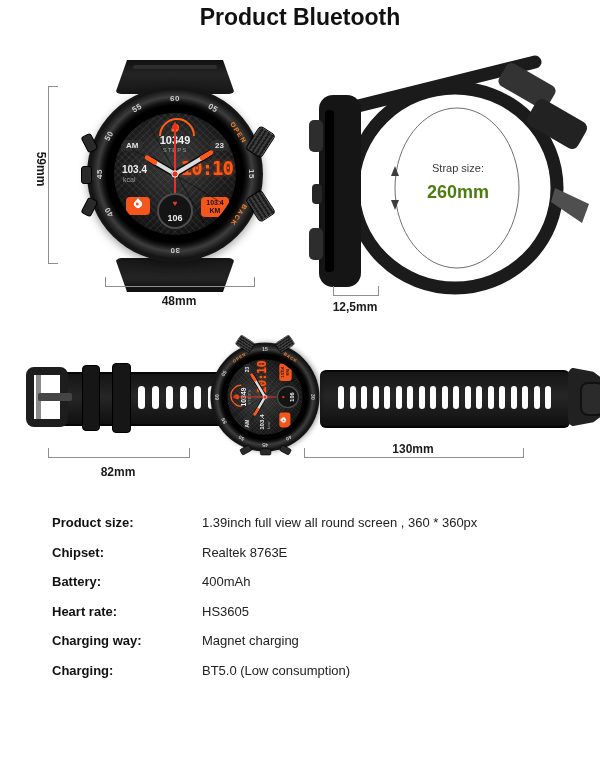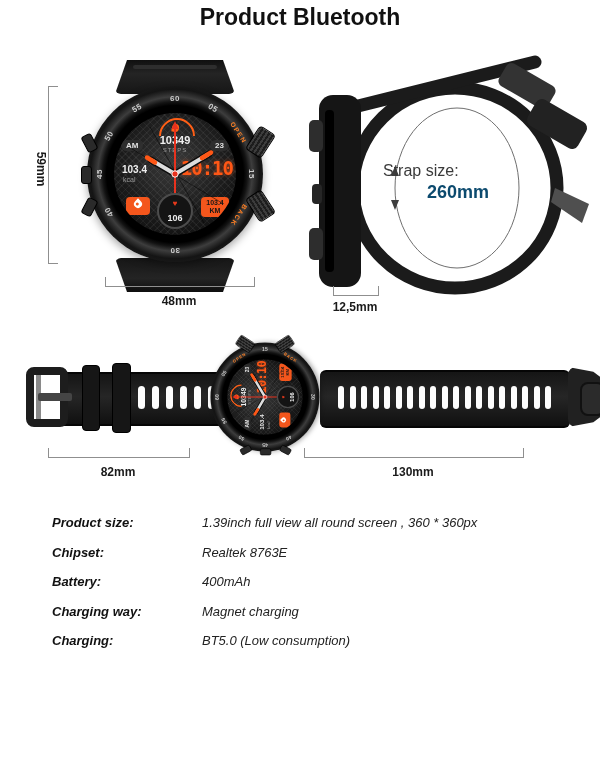--- a/index.html
+++ b/index.html
@@ -76,21 +76,21 @@
   .buckle{position:absolute;left:6px;top:33px;width:26px;height:44px;background:#fff;border:8px solid #1d1d1d;border-radius:8px;}
   .buckle-pin{position:absolute;left:2px;top:0px;width:5px;height:44px;background:#8a8a8a;}
   .buckle-prong{position:absolute;left:4px;top:18px;width:34px;height:8px;background:#454545;border-radius:2px;}
   .strap-tip{position:absolute;left:548px;top:33px;width:46px;height:60px;background:#212121;border-radius:8px 28px 28px 8px;clip-path:polygon(0 0,55% 8%,100% 34%,100% 66%,55% 92%,0 100%);}
   .tip-emboss{position:absolute;left:560px;top:48px;width:21px;height:30px;background:#2b2b2b;border:2px solid #111;border-radius:8px;}
   .flat-watch-slot{position:absolute;left:157px;top:-25px;width:176px;height:176px;transform:rotate(-90deg) scale(0.62);z-index:3;}
   .flat-watch-slot .watch-case{left:0;top:0;}
 
   
   .spec-table{position:absolute;left:52px;top:514px;width:520px;}
-  .spec-row{display:flex;margin-bottom:12.6px;line-height:17px;font-style:italic;}
+  .spec-row{display:flex;margin-bottom:12.6px;line-height:17px;}
   .spec-label{width:150px;font-size:13px;font-weight:bold;color:#111;flex:0 0 auto;}
   .spec-value{font-size:13px;color:#222;}
 </style>
 </head>
 <body>
 
 <div class="page-title">Product Bluetooth</div>
 
 <div class="front-view">
   <div class="strap-top"></div>
@@ -171,22 +171,22 @@
     <rect x="14" y="55" width="42" height="192" rx="14" fill="#151515"></rect>
     <rect x="20" y="70" width="9" height="162" rx="4" fill="#000"></rect>
     <rect x="4" y="80" width="14" height="32" rx="5" fill="#2d2d2d"></rect>
     <rect x="4" y="188" width="14" height="32" rx="5" fill="#2d2d2d"></rect>
     <rect x="7" y="144" width="10" height="20" rx="4" fill="#262626"></rect>
     <ellipse cx="152" cy="148" rx="62" ry="80" fill="none" stroke="#6f6f6f" stroke-width="1"></ellipse>
     <polygon points="90,126 86,136 94,136" fill="#3d3d3d"></polygon>
     <polygon points="90,170 86,160 94,160" fill="#3d3d3d"></polygon>
   </svg>
   <div class="side-texts">
-    <div style="position:absolute;left:78px;top:122px;width:150px;font-size:16px;color:#3a3a3a;">Strap size:</div>
-    <div style="position:absolute;left:78px;top:142px;width:150px;text-align:center;font-size:18px;font-weight:bold;color:#0c4a6e;">260mm</div>
+    <div style="position:absolute;left:78px;top:122px;width:150px;text-align:center;font-size:11px;color:#3a3a3a;">Strap size:</div>
+    <div style="position:absolute;left:78px;top:142px;width:150px;text-align:center;font-size:18px;font-weight:bold;color:#4d7c0f;">260mm</div>
   </div>
 </div>
 
 <div class="bracket-h" style="left:333px;top:286px;width:44px;"></div>
 <div class="dim" style="left:320px;top:300px;width:70px;text-align:center;">12,5mm</div>
 
 <div class="flat-view">
   <div class="band band-left"></div>
   <div class="band band-right"></div>
   <div class="slot-row slot-row-left">
@@ -282,36 +282,40 @@
         <circle cx="61" cy="61" r="3.2" fill="#e8321e" stroke="#fff" stroke-width="1"></circle>
       </svg>
     </div>
   </div>
     </div>
 </div>
 
 <div class="bracket-h" style="left:48px;top:448px;width:140px;"></div>
 <div class="dim" style="left:48px;top:465px;width:140px;text-align:center;">82mm</div>
 <div class="bracket-h" style="left:304px;top:448px;width:218px;"></div>
-<div class="dim" style="left:304px;top:465px;width:218px;text-align:center;">130mm</div>
+<div class="dim" style="left:304px;top:442px;width:218px;text-align:center;">130mm</div>
 
 <div class="spec-table">
   <div class="spec-row">
     <div class="spec-label">Product size:</div>
     <div class="spec-value">1.39inch full view all round screen , 360 * 360px</div>
   </div>
   <div class="spec-row">
     <div class="spec-label">Chipset:</div>
     <div class="spec-value">Realtek 8763E</div>
   </div>
   <div class="spec-row">
     <div class="spec-label">Battery:</div>
     <div class="spec-value">400mAh</div>
   </div>
   <div class="spec-row">
+    <div class="spec-label">Heart rate:</div>
+    <div class="spec-value">HS3605</div>
+  </div>
+  <div class="spec-row">
     <div class="spec-label">Charging way:</div>
     <div class="spec-value">Magnet charging</div>
   </div>
   <div class="spec-row">
     <div class="spec-label">Charging:</div>
     <div class="spec-value">BT5.0 (Low consumption)</div>
   </div>
 </div>
 
 </body></html>

